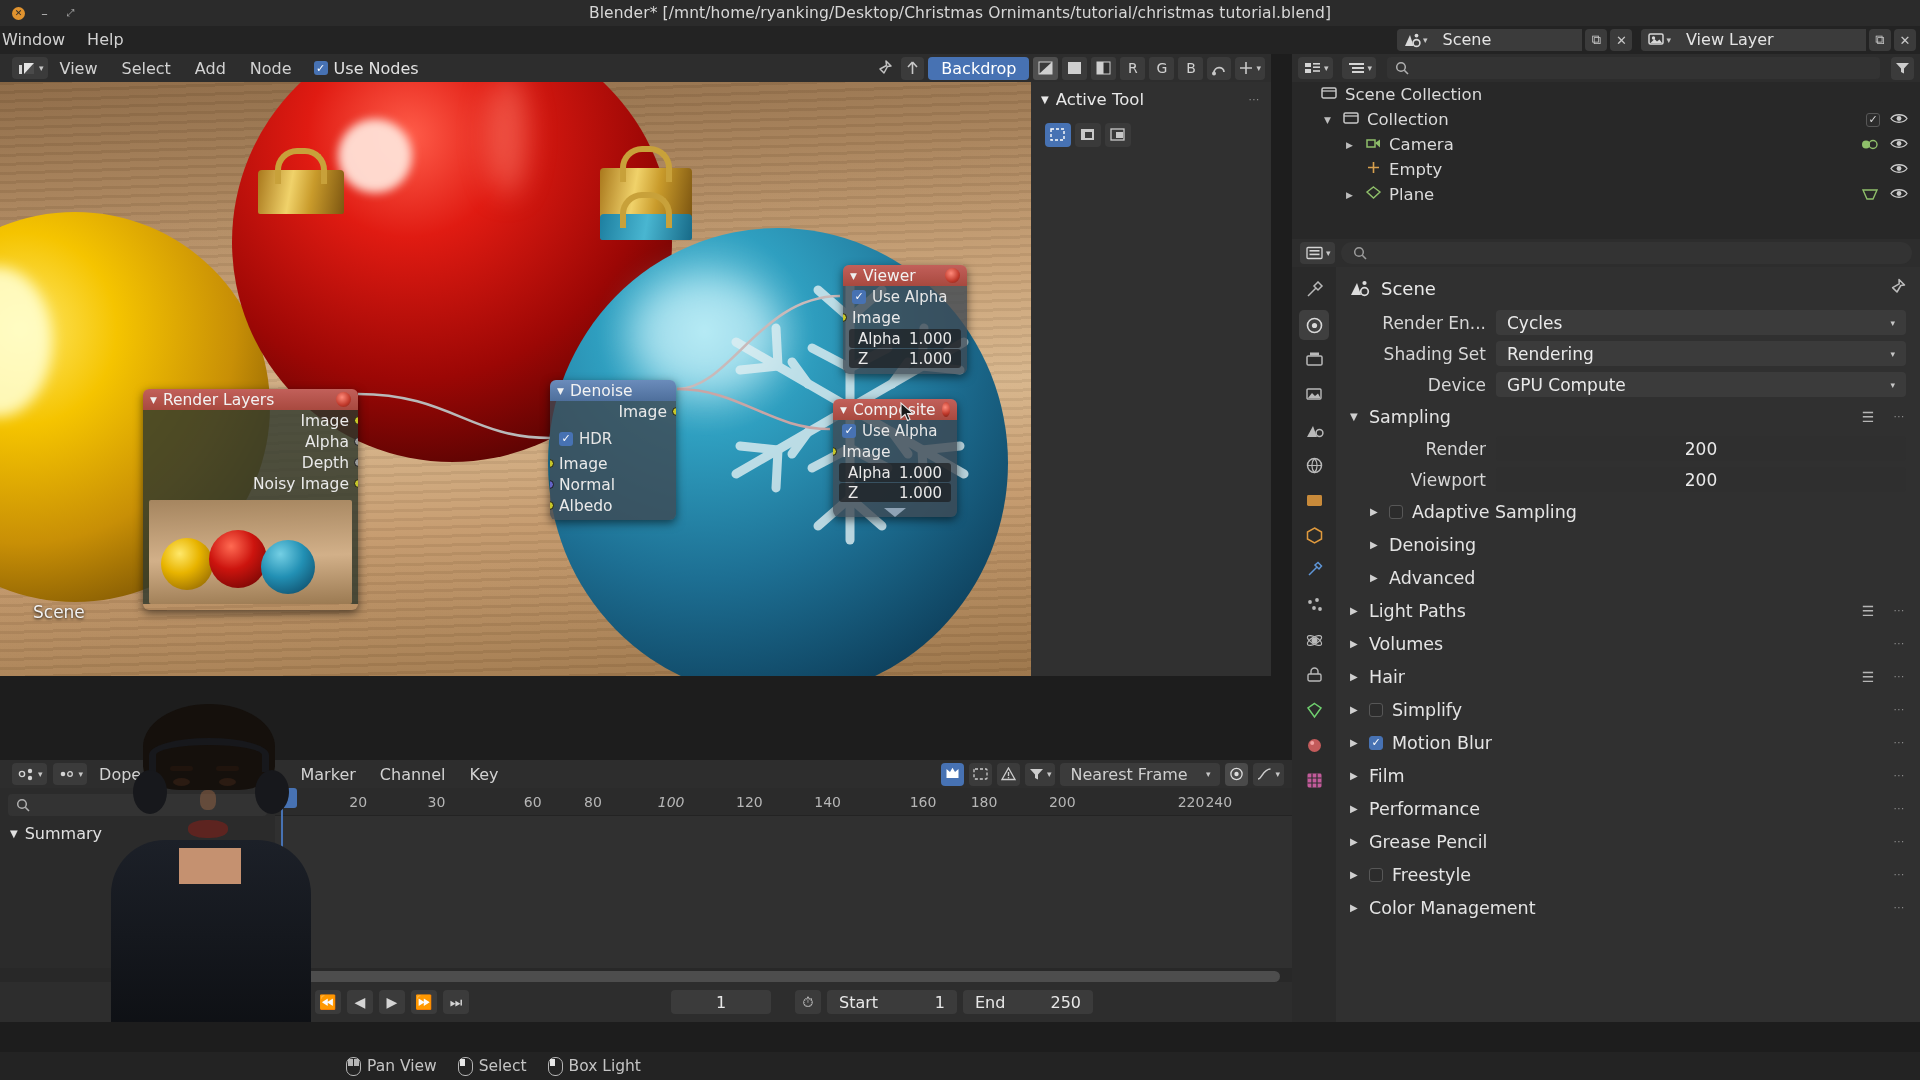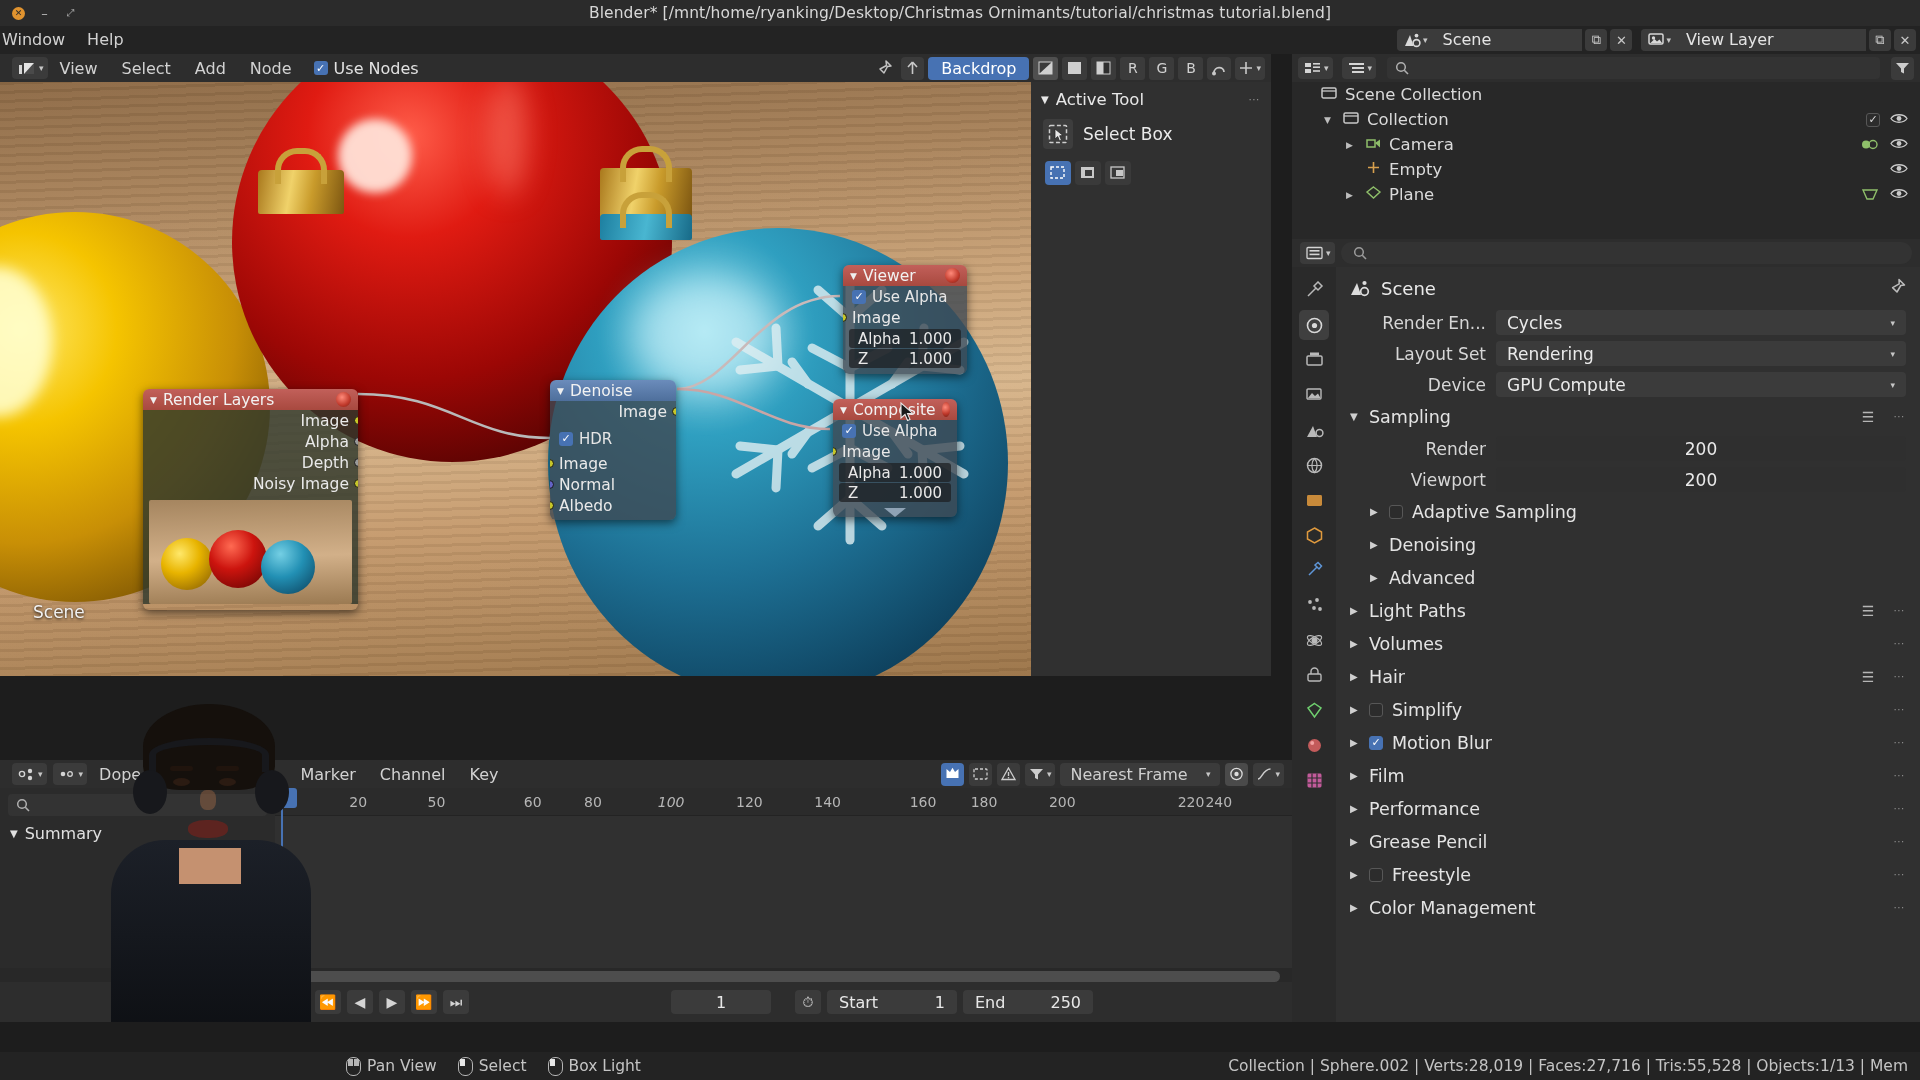--- a/index.html
+++ b/index.html
@@ -543,29 +543,20 @@
     <svg style="position:absolute;left:900px;top:348px;" width="14" height="20" viewBox="0 0 14 20">
       <path d="M1 1 L1 16 L5 12.5 L7.6 18.5 L10 17.4 L7.5 11.6 L12.5 11.2 Z" fill="#1a1a1a" stroke="#e6e6e6" stroke-width="1.1"></path>
     </svg>
 
     <div class="npanel">
       <div class="npanel-hdr">
         <span class="tri">▼</span>
         <span>Active Tool</span>
         <span class="grip">⋯</span>
       </div>
-      <div class="toolcard">
-        <div class="toolicon">
-          <svg width="20" height="20" viewBox="0 0 20 20">
-              <rect x="1.5" y="1.5" width="17" height="17" rx="1" fill="none" stroke="#cfcfcf" stroke-width="1.5" stroke-dasharray="4 2.4"></rect>
-              <path d="M7 5 L7 15 L9.7 12.5 L11.5 17 L13.4 16.2 L11.7 11.8 L15 11.5 Z" fill="#e8e8e8" stroke="#2a2a2a" stroke-width=".8"></path>
-            </svg>
-        </div>
-        <div class="toolname">Select Box</div>
-      </div>
       <div class="toolrow">
         <div class="tbtn sel">
           <svg width="16" height="14" viewBox="0 0 16 14">
               <rect x="1" y="1" width="13" height="11" fill="none" stroke="#fff" stroke-width="1.4" stroke-dasharray="3 2"></rect>
             </svg>
         </div>
         <div class="tbtn">
           <svg width="16" height="14" viewBox="0 0 16 14">
               <rect x="1" y="1" width="13" height="11" fill="#c8c8c8"></rect>
               <rect x="5" y="4" width="7" height="6" fill="#3a3a3a"></rect>
@@ -658,21 +649,21 @@
       </div>
       <div class="summary">
         <span style="font-size:10px">▼</span>
         <span>Summary</span>
       </div>
     </div>
 
     <div class="dope-grid">
       <div class="ruler" id="ruler">
           <div class="tick" style="left: 83.2308px;">20</div>
-          <div class="tick" style="left: 161.462px;">50</div>
+          <div class="tick" style="left: 161.462px;">30</div>
           <div class="tick" style="left: 239.692px; margin-left: 18px;">60</div>
           <div class="tick" style="left: 317.923px;">80</div>
           <div class="tick" style="left: 396.154px; font-style: italic;">100</div>
           <div class="tick" style="left: 474.385px;">120</div>
           <div class="tick" style="left: 552.615px;">140</div>
           <div class="tick" style="left: 648px;">160</div>
           <div class="tick" style="left: 709.077px;">180</div>
           <div class="tick" style="left: 787.308px;">200</div>
           <div class="tick" style="left: 916px;">220</div>
           <div class="tick" style="left: 943.769px;">240</div>
@@ -966,21 +957,21 @@
 
       <div id="prop-rows">
           <div class="prow">
             <span class="plabel">Render En...</span>
             <span class="pfield">
               <span>Cycles</span>
               <span class="chev">▾</span>
             </span>
           </div>
           <div class="prow">
-            <span class="plabel">Layout Set</span>
+            <span class="plabel">Shading Set</span>
             <span class="pfield">
               <span>Rendering</span>
               <span class="chev">▾</span>
             </span>
           </div>
           <div class="prow">
             <span class="plabel">Device</span>
             <span class="pfield">
               <span>GPU Compute</span>
               <span class="chev">▾</span>
@@ -1112,18 +1103,15 @@
           <i class="l" style="background:#e6e6e6"></i>
         </span>
       <span>Select</span>
     </div>
     <div class="mg">
       <span class="mousei">
           <i class="l" style="background:#e6e6e6"></i>
         </span>
       <span>Box Light</span>
     </div>
-    <div class="statright">
-      <span>Collection | Sphere.002 | Verts:28,019 | Faces:27,716 | Tris:55,528 | Objects:1/13 | Mem</span>
-    </div>
   </div>
 
 </div>
 
 </body></html>

